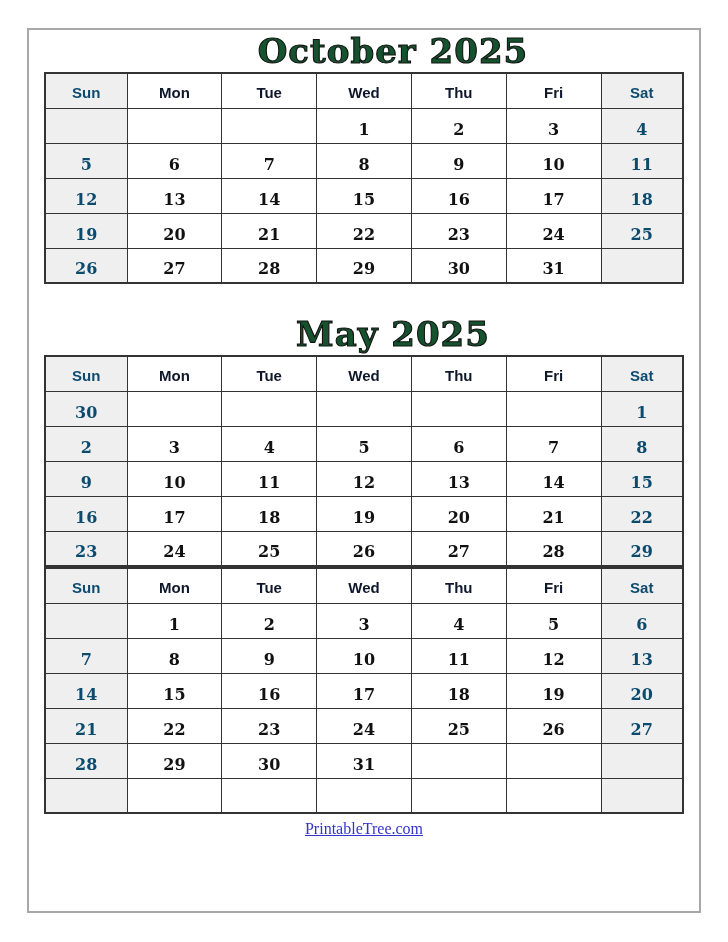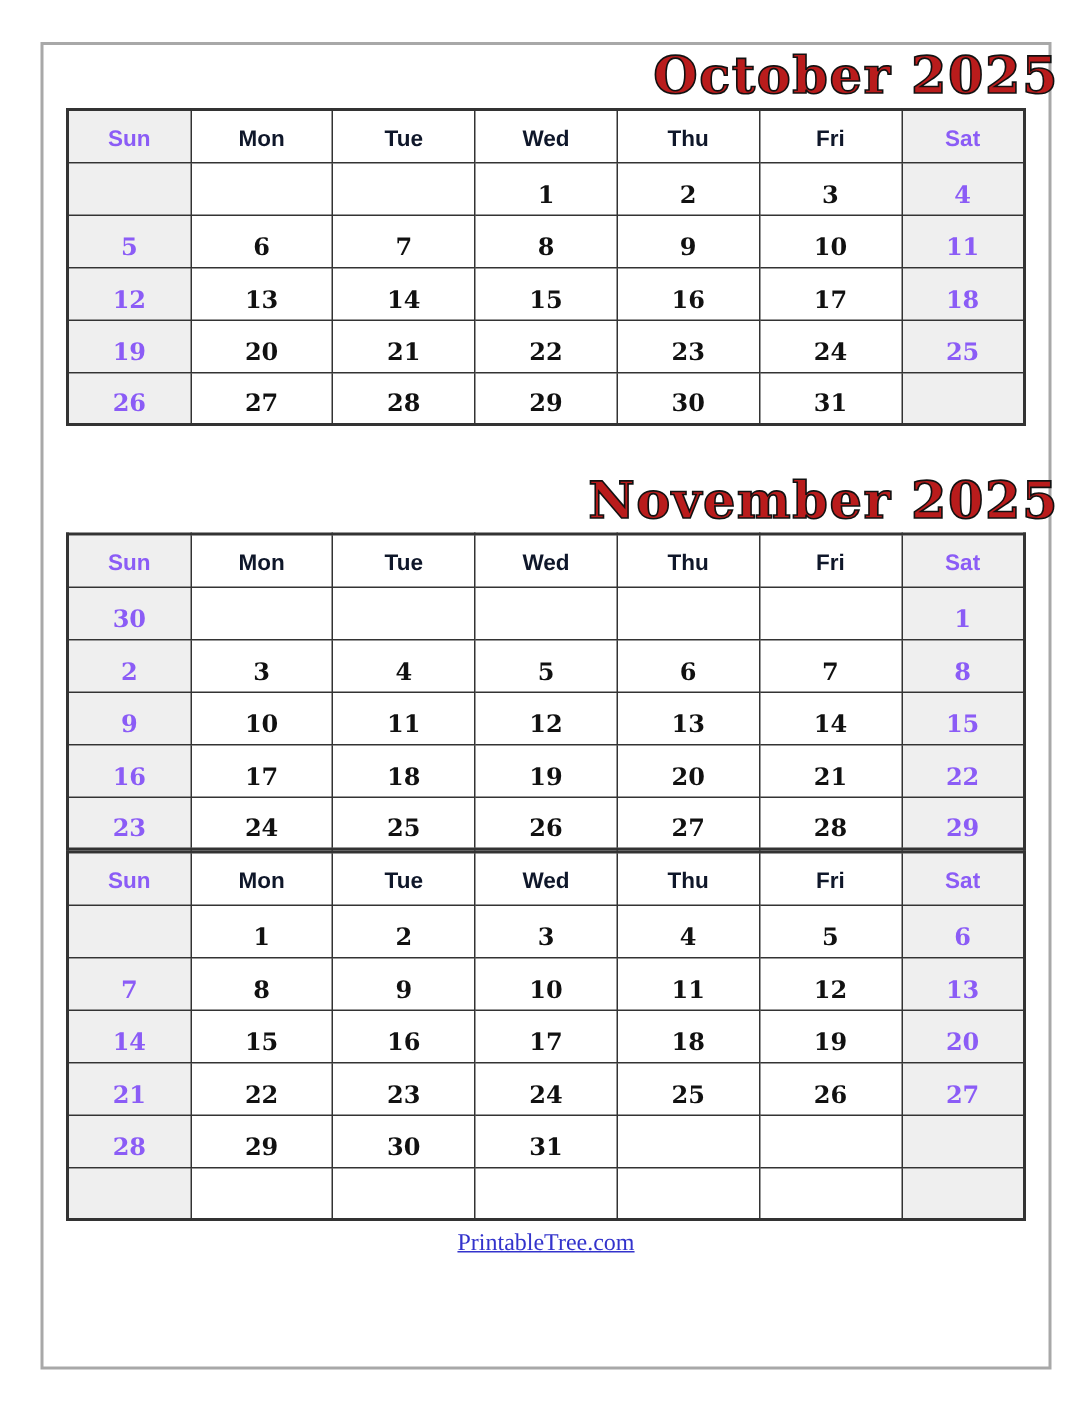--- a/index.html
+++ b/index.html
@@ -10,27 +10,27 @@
   }
   .page-frame {
     position: absolute;
     left: 27px; top: 28px;
     width: 674px; height: 885px;
     border: 2px solid #a8a8a8;
     background: #ffffff;
   }
   .month-title {
     position: relative;
-    left: 7px;
-    text-align: right;
+    left: 29px;
+    text-align: center;
     font-family: "DejaVu Serif", serif;
     font-weight: bold;
     font-size: 34px;
     line-height: 42px;
-    color: #b91c1c;
+    color: #14532d;
     letter-spacing: 1px;
     -webkit-text-stroke: 1.1px #111111;
   }
   .month-title.first { margin-top: 0; }
   .month-title.later { margin-top: 29px; }
   .month-title.last  { margin-top: 26px; }
   table.cal {
     width: 640px;
     margin: 0 auto;
     border-collapse: collapse;
@@ -55,21 +55,21 @@
   table.cal td {
     height: 35px;
     padding-bottom: 4px;
     font-family: "DejaVu Serif", serif;
     font-weight: bold;
     font-size: 16px;
     color: #111111;
   }
   table.cal th.weekend, table.cal td.weekend {
     background: #efefef;
-    color: #8b5cf6;
+    color: #0c4a6e;
     width: 82px;
   }
   .footer {
     margin-top: 6px;
     text-align: center;
   }
   .footer a {
     font-family: "Liberation Serif", serif;
     font-size: 16px;
     color: #3333cc;
@@ -139,21 +139,21 @@
             <td>29</td>
             <td>30</td>
             <td>31</td>
             <td class="weekend"></td>
           </tr>
         </tbody>
     </table>
   </section>
 
   <section class="month">
-    <h2 class="month-title later">November 2025</h2>
+    <h2 class="month-title later">May 2025</h2>
     <table class="cal">
       <thead>
           <tr>
             <th class="weekend">Sun</th>
             <th>Mon</th>
             <th>Tue</th>
             <th>Wed</th>
             <th>Thu</th>
             <th>Fri</th>
             <th class="weekend">Sat</th>

